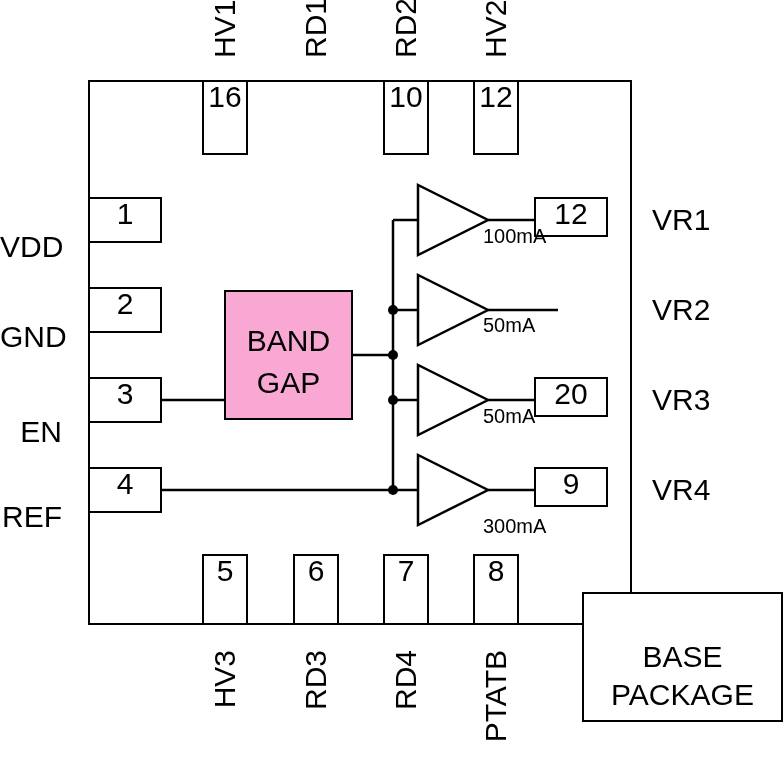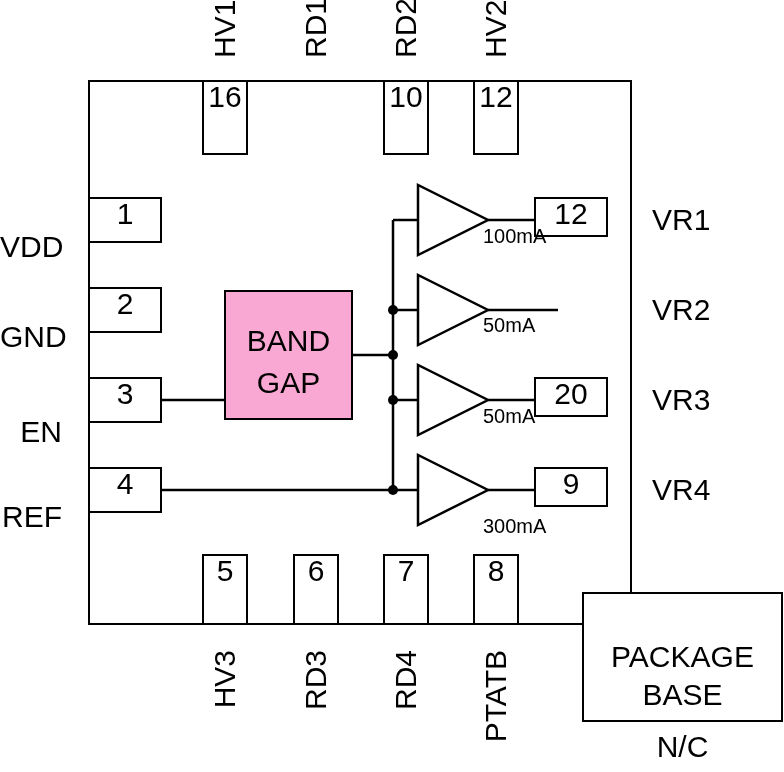--- a/index.html
+++ b/index.html
@@ -181,19 +181,18 @@
     <div>GAP</div>
   </div>
 
   <div class="current-label" style="left:483px; top:224px">100mA</div>
   <div class="current-label" style="left:483px; top:313px">50mA</div>
   <div class="current-label" style="left:483px; top:404px">50mA</div>
   <div class="current-label" style="left:483px; top:514px">300mA</div>
 
   <div class="pkg">
     <div class="pkg-text">
+      <div>BASE</div>
       <div>PACKAGE</div>
-      <div>BASE</div>
     </div>
   </div>
-  <div class="nc-label">N/C</div>
 
 </div>
 
 </body></html>

